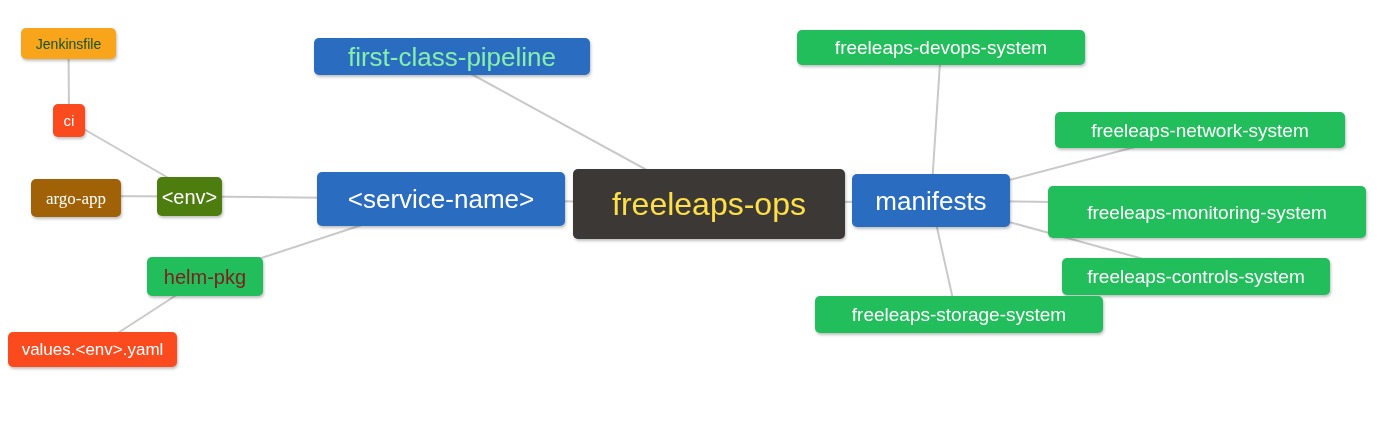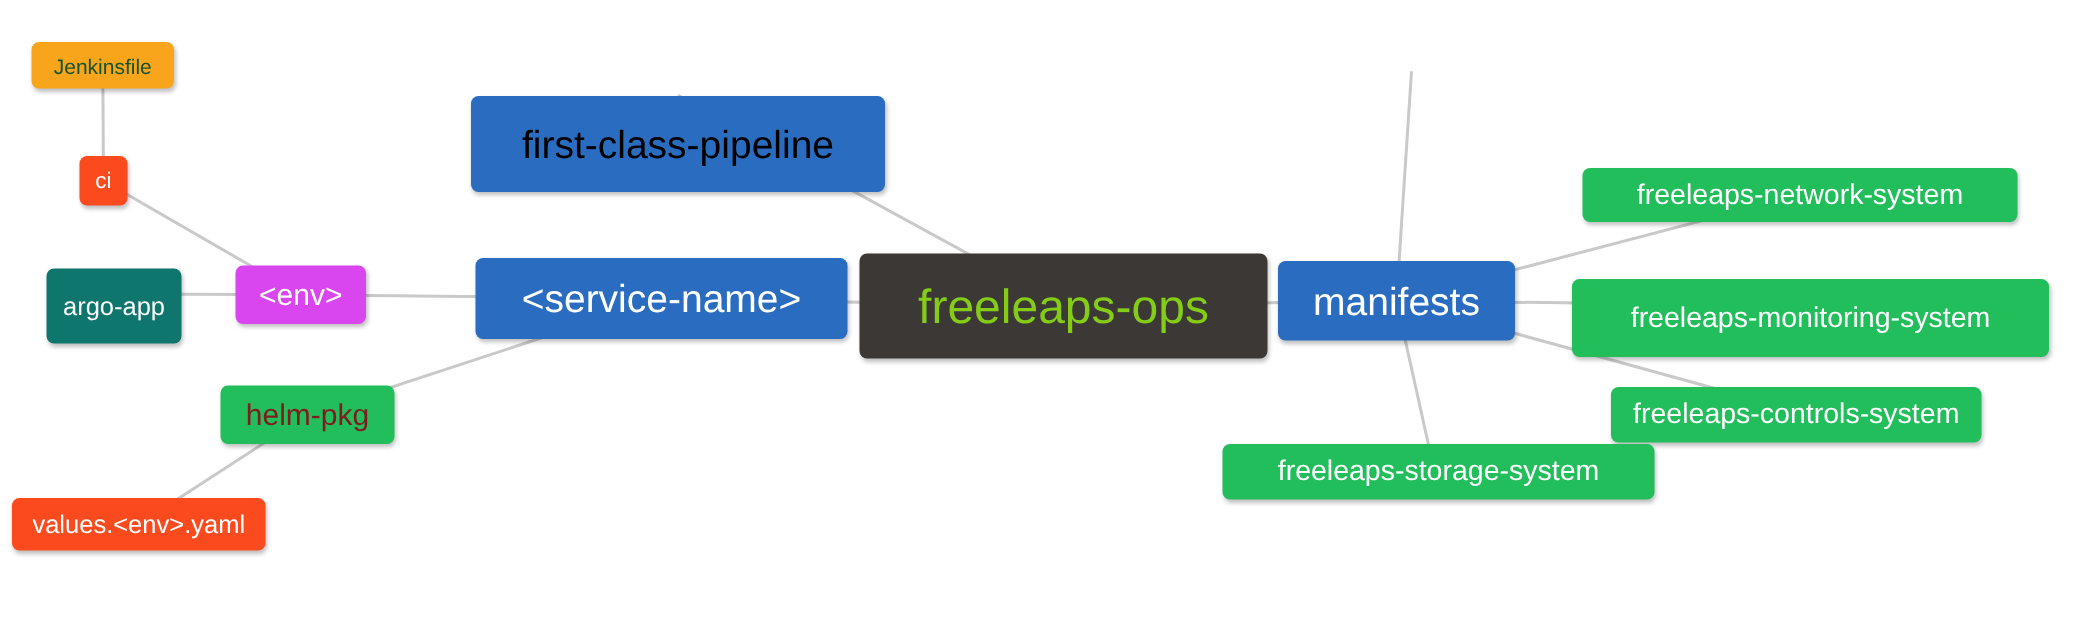--- a/index.html
+++ b/index.html
@@ -42,25 +42,26 @@
       <line x1="441" y1="199" x2="709" y2="204" stroke="#c9c9c9" stroke-width="2"></line>
       <line x1="709" y1="204" x2="931" y2="200.5" stroke="#c9c9c9" stroke-width="2"></line>
       <line x1="931" y1="200.5" x2="941" y2="47.5" stroke="#c9c9c9" stroke-width="2"></line>
       <line x1="931" y1="200.5" x2="1200" y2="130" stroke="#c9c9c9" stroke-width="2"></line>
       <line x1="931" y1="200.5" x2="1207" y2="204" stroke="#c9c9c9" stroke-width="2"></line>
       <line x1="931" y1="200.5" x2="1207" y2="276.5" stroke="#c9c9c9" stroke-width="2"></line>
       <line x1="931" y1="200.5" x2="959" y2="326.5" stroke="#c9c9c9" stroke-width="2"></line>
     </svg>
 <div class="node" style="left: 21px; top: 28px; width: 95px; height: 31px; font-size: 14px; background: rgb(248, 165, 27); color: #14532d;">Jenkinsfile</div>
     <div class="node" style="left: 53px; top: 104px; width: 32px; height: 33px; font-size: 15px; background: rgb(251, 74, 30); color: rgb(255, 255, 255);">ci</div>
-    <div class="node" style="left: 31px; top: 179px; width: 90px; height: 50px; font-size: 17px; background: #0f766e; color: rgb(255, 255, 255);">argo-app</div>
-    <div class="node" style="left: 157px; top: 177px; width: 87px; height: 39px; font-size: 20px; background: #d946ef; color: rgb(255, 255, 255);">&lt;env&gt;</div>
+    <div class="node" style="left: 31px; top: 179px; width: 90px; height: 38px; font-size: 17px; background: #a16207; color: rgb(255, 255, 255); font-family: Liberation Serif, serif;">argo-app</div>
+    <div class="node" style="left: 157px; top: 177px; width: 65px; height: 39px; font-size: 20px; background: #4d7c0f; color: rgb(255, 255, 255);">&lt;env&gt;</div>
     <div class="node" style="left: 147px; top: 257px; width: 116px; height: 39px; font-size: 20px; background: rgb(34, 190, 92); color: #7f1d1d;">helm-pkg</div>
     <div class="node" style="left: 8px; top: 332px; width: 169px; height: 35px; font-size: 17px; background: rgb(251, 74, 30); color: rgb(255, 255, 255);">values.&lt;env&gt;.yaml</div>
-    <div class="node" style="left: 314px; top: 38px; width: 276px; height: 64px; font-size: 26px; background: rgb(42, 108, 192); color: #000000; margin-top: 26px;">first-class-pipeline</div>
+    <div class="node" style="left: 314px; top: 38px; width: 276px; height: 37px; font-size: 26px; background: rgb(42, 108, 192); color: #86efac;">first-class-pipeline</div>
     <div class="node" style="left: 317px; top: 172px; width: 248px; height: 54px; font-size: 26px; background: rgb(42, 108, 192); color: rgb(255, 255, 255);">&lt;service-name&gt;</div>
-    <div class="node" style="left: 573px; top: 169px; width: 272px; height: 70px; font-size: 32px; background: rgb(59, 56, 54); color: #84cc16;">freeleaps-ops</div>
+    <div class="node" style="left: 573px; top: 169px; width: 272px; height: 70px; font-size: 32px; background: rgb(59, 56, 54); color: #fde047;">freeleaps-ops</div>
     <div class="node" style="left: 852px; top: 174px; width: 158px; height: 53px; font-size: 26px; background: rgb(42, 108, 192); color: rgb(255, 255, 255);">manifests</div>
+    <div class="node" style="left: 797px; top: 30px; width: 288px; height: 35px; font-size: 19px; background: rgb(34, 190, 92); color: rgb(255, 255, 255);">freeleaps-devops-system</div>
     <div class="node" style="left: 1055px; top: 112px; width: 290px; height: 36px; font-size: 19px; background: rgb(34, 190, 92); color: rgb(255, 255, 255);">freeleaps-network-system</div>
     <div class="node" style="left: 1048px; top: 186px; width: 318px; height: 52px; font-size: 19px; background: rgb(34, 190, 92); color: rgb(255, 255, 255);">freeleaps-monitoring-system</div>
-    <div class="node" style="left: 1062px; top: 258px; width: 247px; height: 37px; font-size: 19px; background: rgb(34, 190, 92); color: rgb(255, 255, 255); margin-left: 12px;">freeleaps-controls-system</div>
+    <div class="node" style="left: 1062px; top: 258px; width: 268px; height: 37px; font-size: 19px; background: rgb(34, 190, 92); color: rgb(255, 255, 255);">freeleaps-controls-system</div>
     <div class="node" style="left: 815px; top: 296px; width: 288px; height: 37px; font-size: 19px; background: rgb(34, 190, 92); color: rgb(255, 255, 255);">freeleaps-storage-system</div>
   </div>
 
 </body></html>

